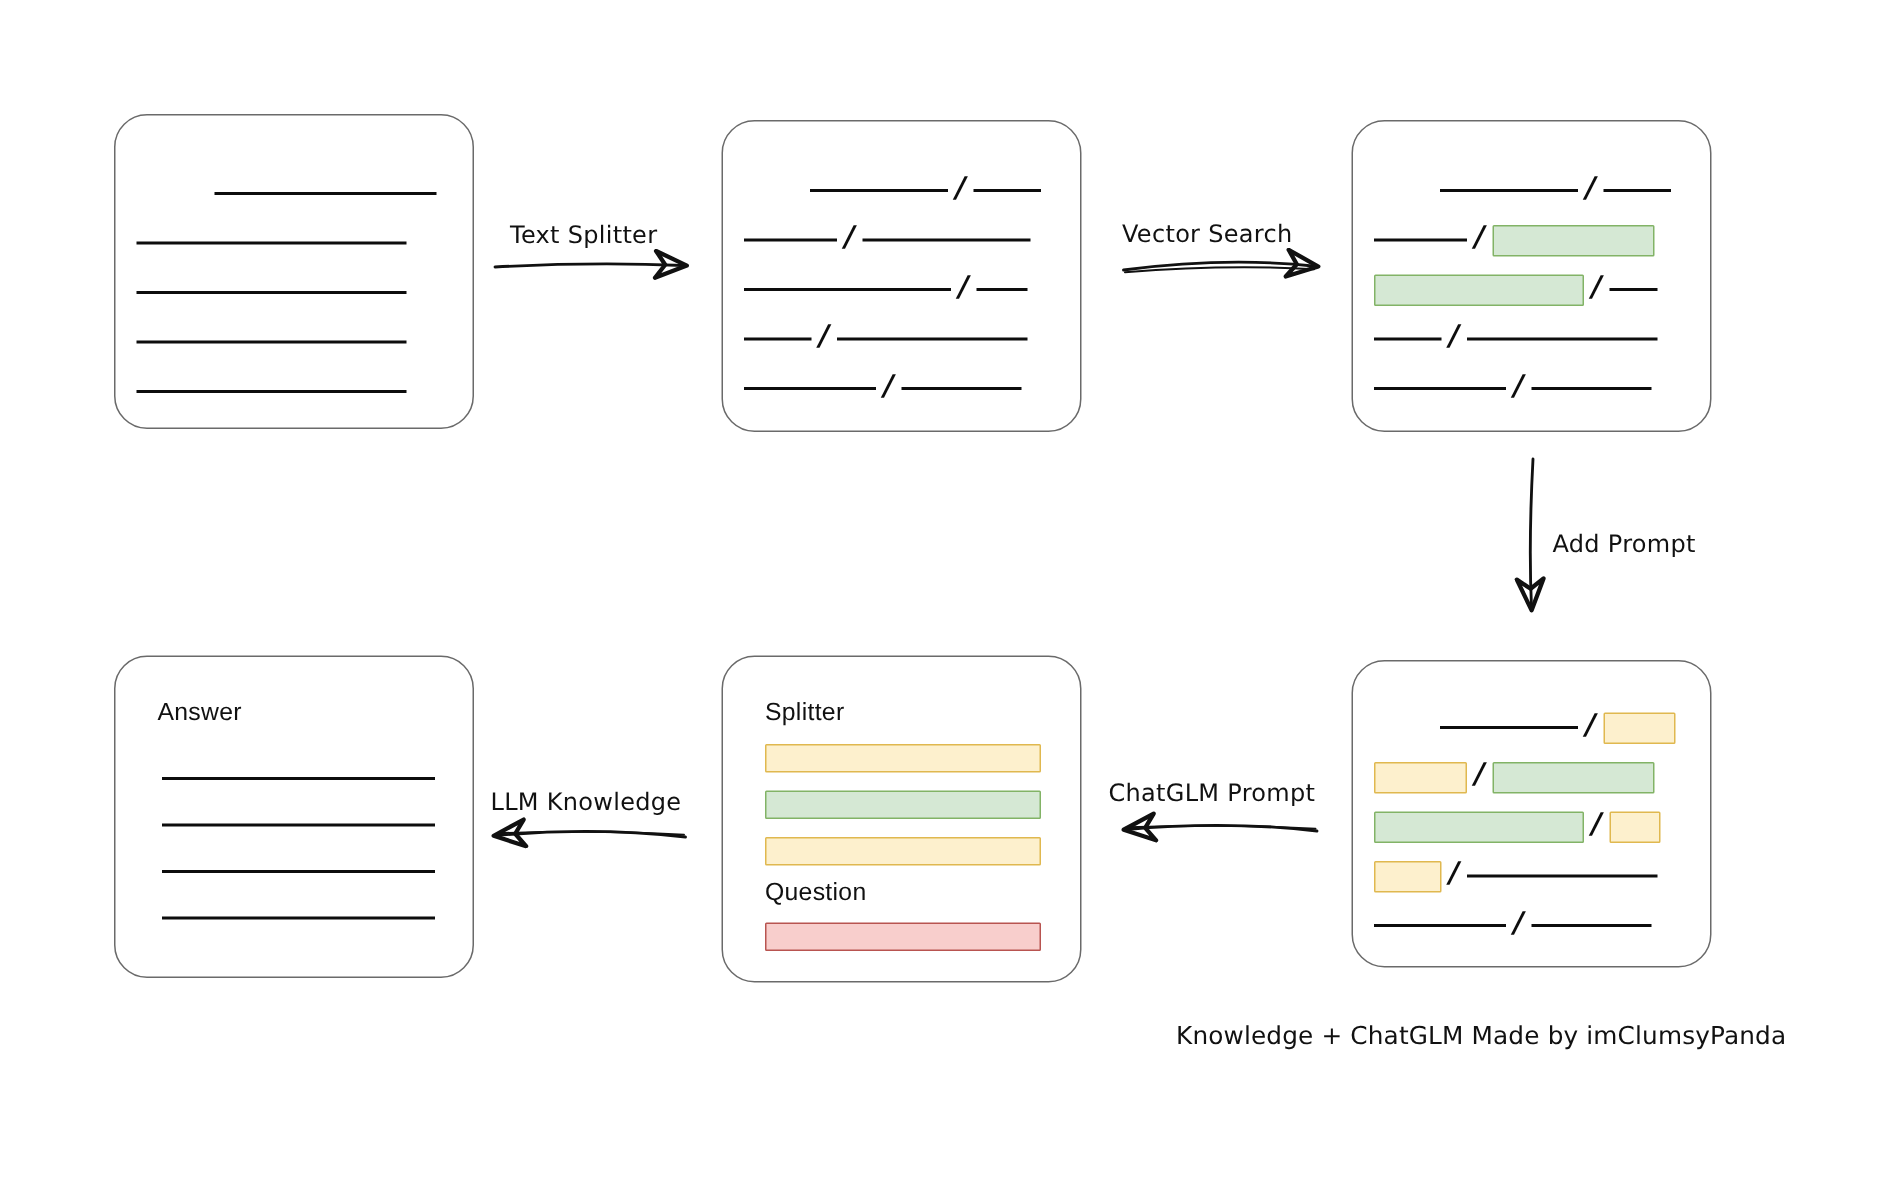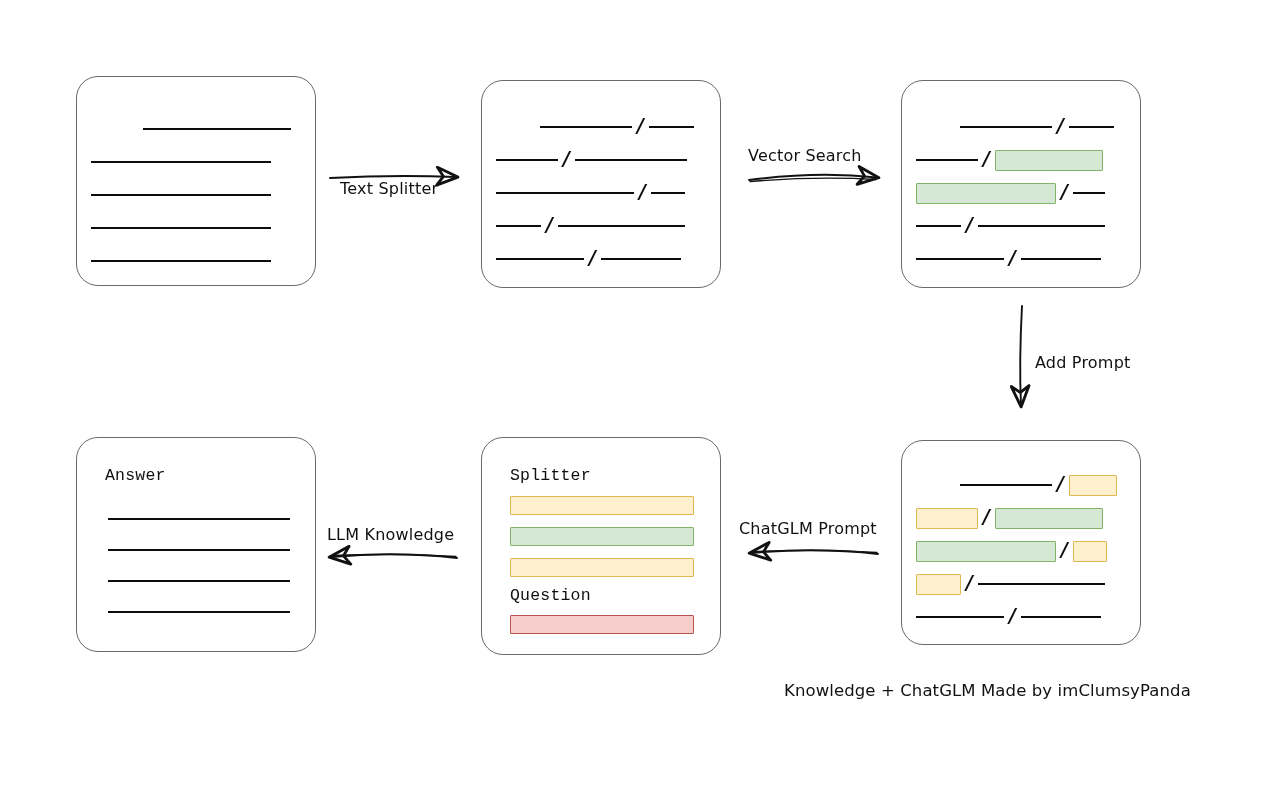--- a/index.html
+++ b/index.html
@@ -73,21 +73,21 @@
     box-sizing: border-box;
     border-radius: 1px;
   }
   .chip.green  { background: #d5e8d4; border: 1.4px solid #82b366; }
   .chip.yellow { background: #fdf0cd; border: 1.4px solid #e0b84f; }
 
   
   .sec-label {
     position: absolute;
     left: 28px;
-    font-family: Liberation Mono, monospace;
+    font-family: Liberation Sans, sans-serif;
     font-size: 16.5px;
     color: #111111;
     letter-spacing: .2px;
     white-space: nowrap;
   }
   .bar {
     position: absolute;
     left: 28px;
     box-sizing: border-box;
     height: 19px;
@@ -161,21 +161,21 @@
     <path d="M878,554 Q818,547 751,553" fill="none" stroke="#111" stroke-width="1.9" stroke-linecap="round" marker-end="url(#ah-l)"></path>
     <path d="M877,552.5 Q818,549 752,551.5" fill="none" stroke="#111" stroke-width="1.3" stroke-linecap="round"></path>
   </g>
 
   <g>
     <path d="M457,558 Q396,551 331,557" fill="none" stroke="#111" stroke-width="1.9" stroke-linecap="round" marker-end="url(#ah-l)"></path>
     <path d="M456,556.5 Q396,553 332,555.5" fill="none" stroke="#111" stroke-width="1.3" stroke-linecap="round"></path>
   </g>
 </svg>
 
-<div class="edge-label" style="left:340px; top:147px;margin-top:32px;">Text Splitter</div>
+<div class="edge-label" style="left:340px; top:147px;">Text Splitter</div>
 <div class="edge-label" style="left:748px; top:146px;text-align:center;">Vector Search</div>
 <div class="edge-label" style="left:1035px; top:353px;">Add Prompt</div>
 <div class="edge-label" style="left:739px; top:519px;">ChatGLM Prompt</div>
 <div class="edge-label" style="left:327px; top:525px;">LLM Knowledge</div>
 
 <div class="node" id="box-source">
     <div class="row" style="top: 43px;">
       <span class="spacer" style="width: 52px;"></span>
       <span class="rule" style="width: 148px;"></span>
     </div>

